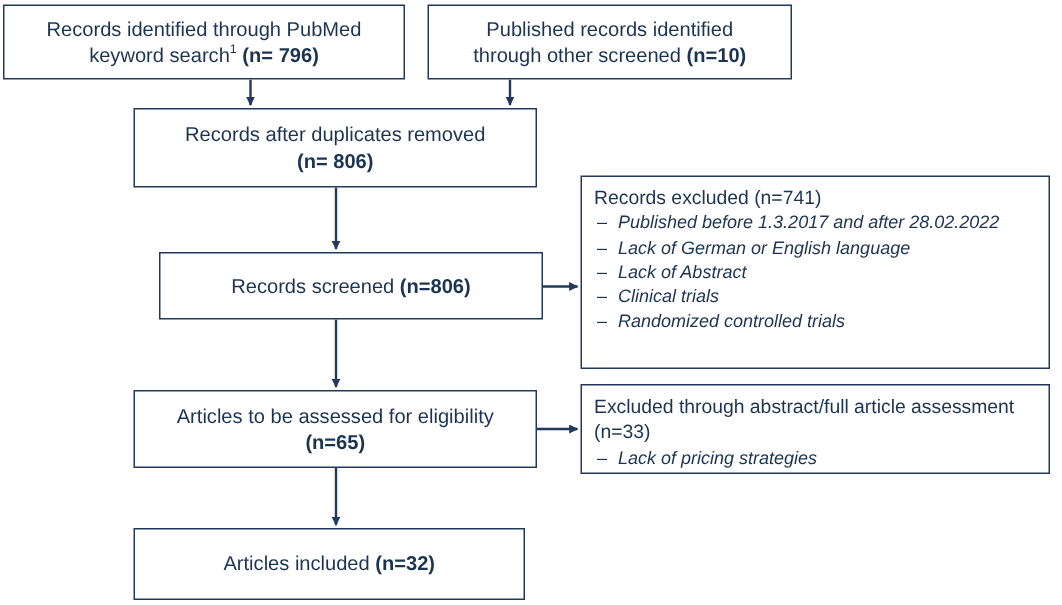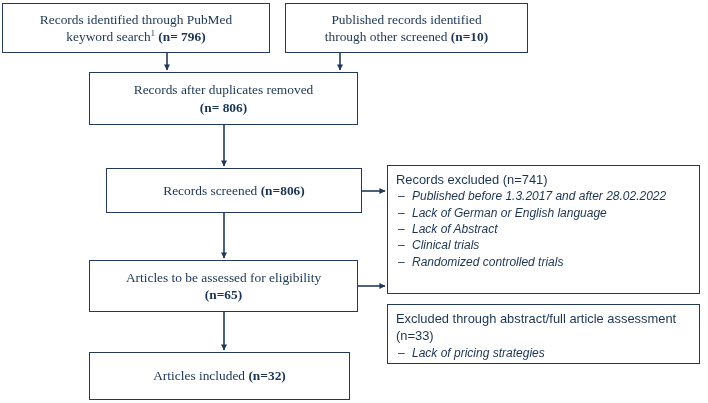--- a/index.html
+++ b/index.html
@@ -44,25 +44,23 @@
     line-height: 1.28;
     font-size: 13.4px;
   }
   .node.side {
     align-items: flex-start;
     text-align: left;
     justify-content: flex-start;
     padding: 5px 6px 4px 8px;
     font-size: 12.6px;
     line-height: 1.34;
-    margin-top: 48px;
   }
   .node.center .line {
     white-space: nowrap;
-    font-family: Liberation Serif, serif;
   }
   b {
     font-weight: bold;
   }
   sup {
     font-size: 0.62em;
     vertical-align: super;
     line-height: 0;
   }
   .side-head {

